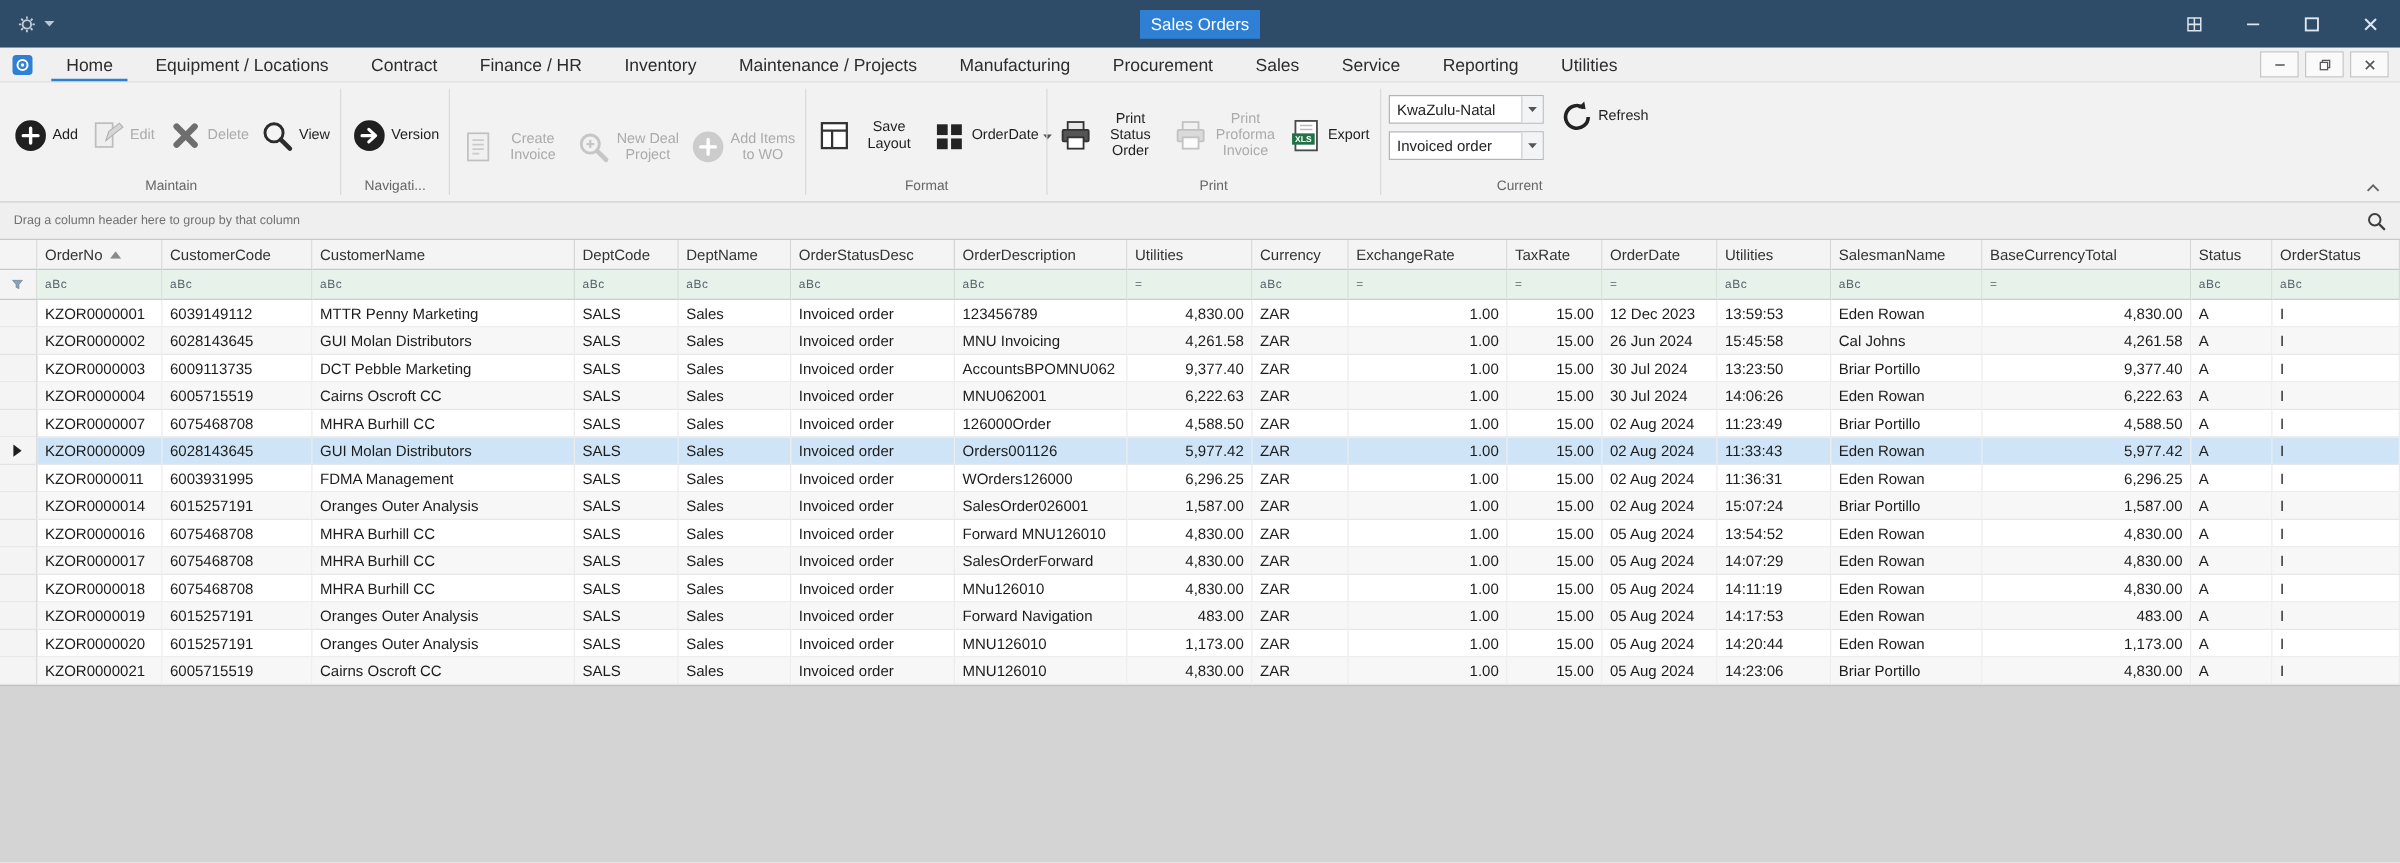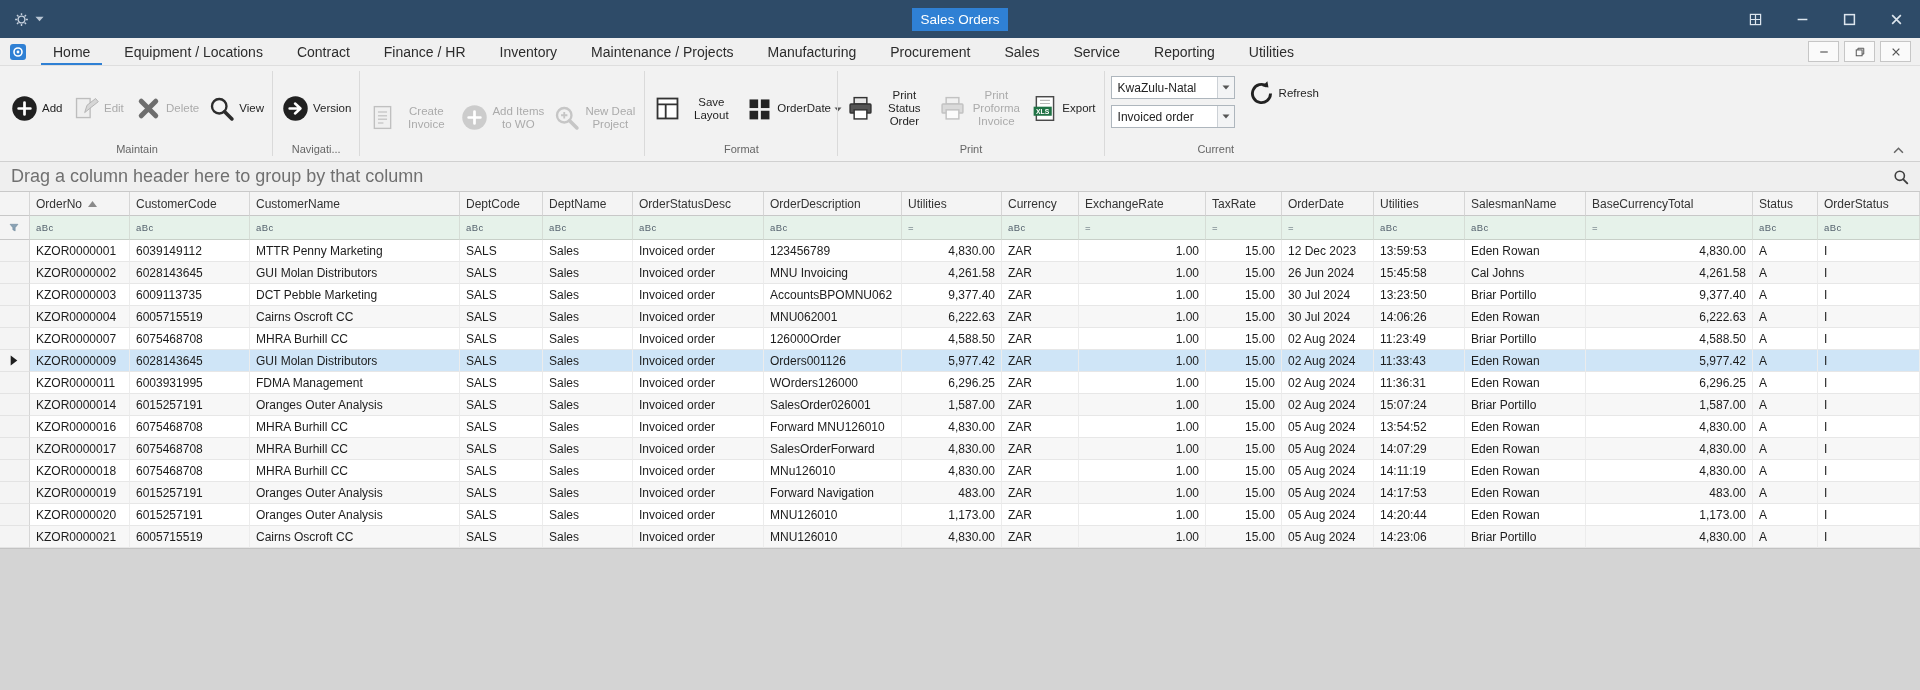--- a/index.html
+++ b/index.html
@@ -46,21 +46,21 @@
   .cur-dds { display:flex; flex-direction:column; gap:6px; margin:2px 8px 0 2px; }
   .dropdown { width:124px; height:23px; background:#fff; border:1px solid #aeb6bd; display:flex; align-items:center; font-size:12px; color:#222; }
   .dd-text { padding-left:6px; flex:1; white-space:nowrap; overflow:hidden; }
   .dd-btn { width:17px; align-self:stretch; border-left:1px solid #ccd1d6; background:#f3f4f5; display:flex; align-items:center; justify-content:center; }
   .dd-btn svg { width:8px; height:5px; display:block; }
   .collapse-chevron { position:absolute; right:10px; bottom:3px; width:24px; height:15px; display:flex; align-items:center; justify-content:center; }
   .collapse-chevron svg { width:11px; height:7px; display:block; }
 
   
   .groupby { flex:0 0 30px; background:#efefef; border-bottom:1px solid #c9c9c9; display:flex; align-items:center; padding:0 11px; }
-  .gb-text { font-size:18px; color:#707070; }
+  .gb-text { font-size:10px; color:#707070; }
   .gb-search { margin-left:auto; display:flex; }
   .gb-search svg { width:16px; height:16px; display:block; }
 
   
   .grid { flex:0 0 auto; background:#fff; }
   .g-hrow, .g-frow, .g-row { display:flex; }
   .g-hrow { height:24px; }
   .g-frow { height:24px; }
   .g-row { height:22px; }
   .g-cell { display:flex; align-items:center; padding:0 6px; overflow:hidden; white-space:nowrap; flex:0 0 auto; }
@@ -250,35 +250,35 @@
                 <svg viewBox="0 0 32 32">
                   <rect x="7" y="4" width="18" height="24" fill="#f0f0f0" stroke="#c0c0c0" stroke-width="1.5"></rect>
                   <path d="M11 10h10M11 14h10M11 18h10M11 22h6" stroke="#cacaca" stroke-width="1.6"></path>
                 </svg>
               </span>
               <div class="lbl">Create Invoice</div>
             </div>
             <div class="rbtn disabled">
               <span class="icon ">
                 <svg viewBox="0 0 32 32">
-                  <circle cx="16" cy="16" r="13.5" fill="#cccccc"></circle>
-                  <path d="M16 9.5v13M9.5 16h13" stroke="#fff" stroke-width="3" stroke-linecap="round"></path>
-                </svg>
-              </span>
-              <div class="lbl">Add Items to WO</div>
-            </div>
-            <div class="rbtn disabled">
-              <span class="icon ">
-                <svg viewBox="0 0 32 32">
                   <circle cx="13.5" cy="13.5" r="8" fill="none" stroke="#c6c6c6" stroke-width="2.6"></circle>
                   <path d="M13.5 10v7M10 13.5h7" stroke="#c6c6c6" stroke-width="2"></path>
                   <path d="M19.5 19.5L27.5 27.5" stroke="#c6c6c6" stroke-width="4" stroke-linecap="round"></path>
                 </svg>
               </span>
               <div class="lbl">New Deal Project</div>
+            </div>
+            <div class="rbtn disabled">
+              <span class="icon ">
+                <svg viewBox="0 0 32 32">
+                  <circle cx="16" cy="16" r="13.5" fill="#cccccc"></circle>
+                  <path d="M16 9.5v13M9.5 16h13" stroke="#fff" stroke-width="3" stroke-linecap="round"></path>
+                </svg>
+              </span>
+              <div class="lbl">Add Items to WO</div>
             </div>
           </div>
         </div>
         <div class="rdivider"></div>
         <div class="rgroup">
           <div class="rgroup-buttons">
             <div class="rbtn">
               <span class="icon ">
                 <svg viewBox="0 0 32 32">
                   <rect x="5" y="5" width="22" height="22" fill="#ffffff" stroke="#333333" stroke-width="2"></rect>

